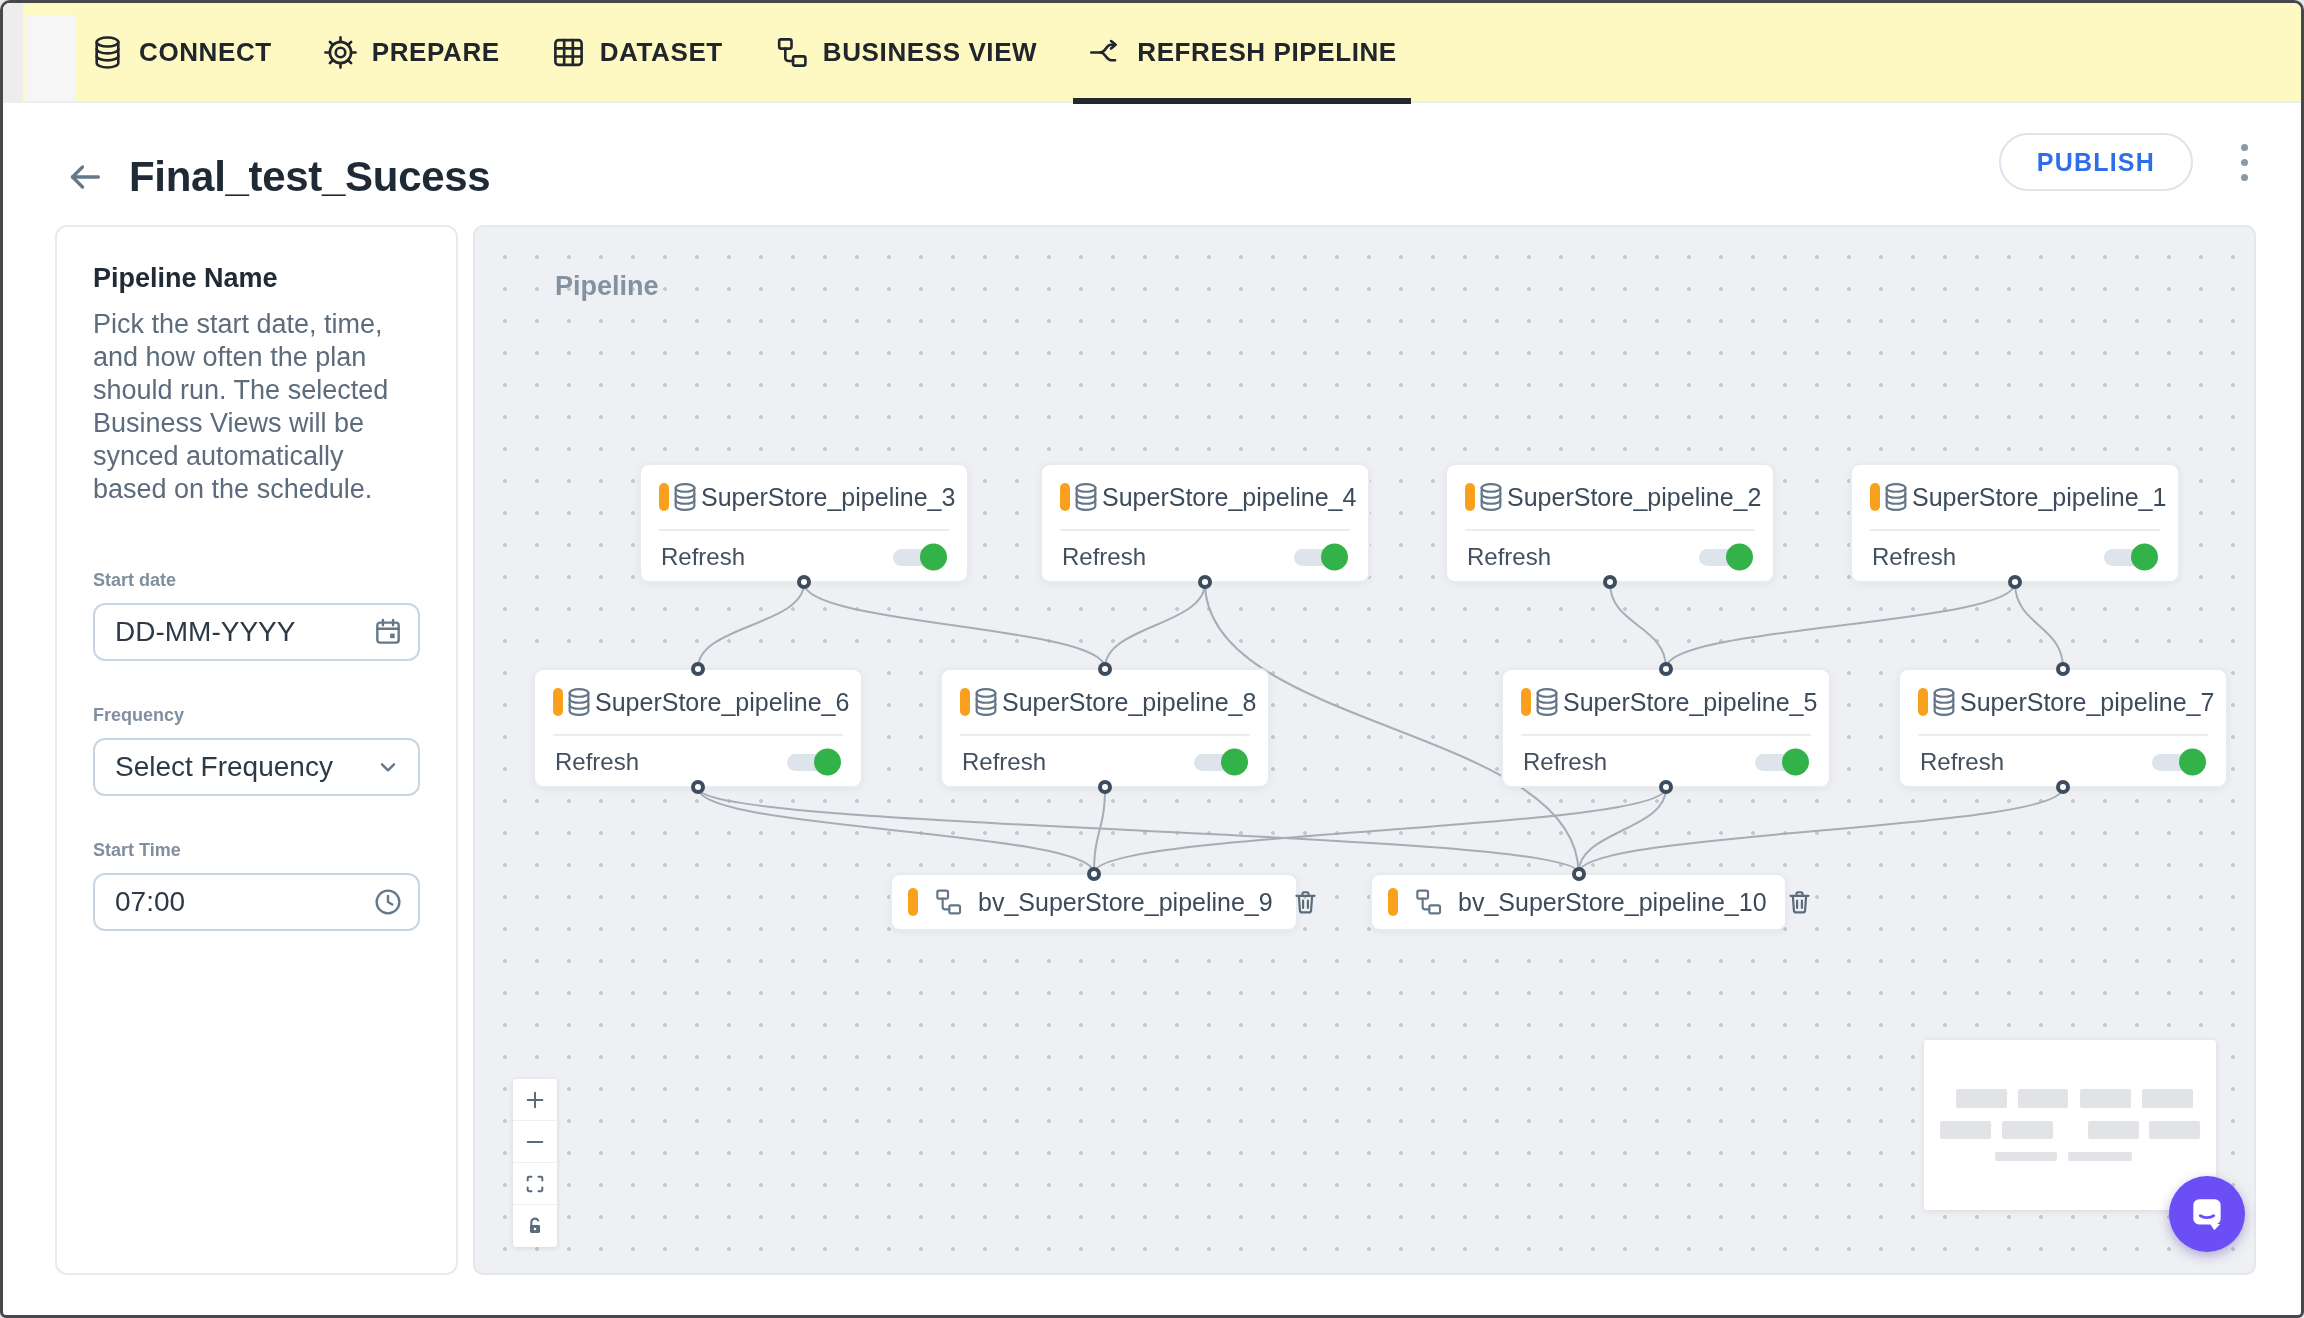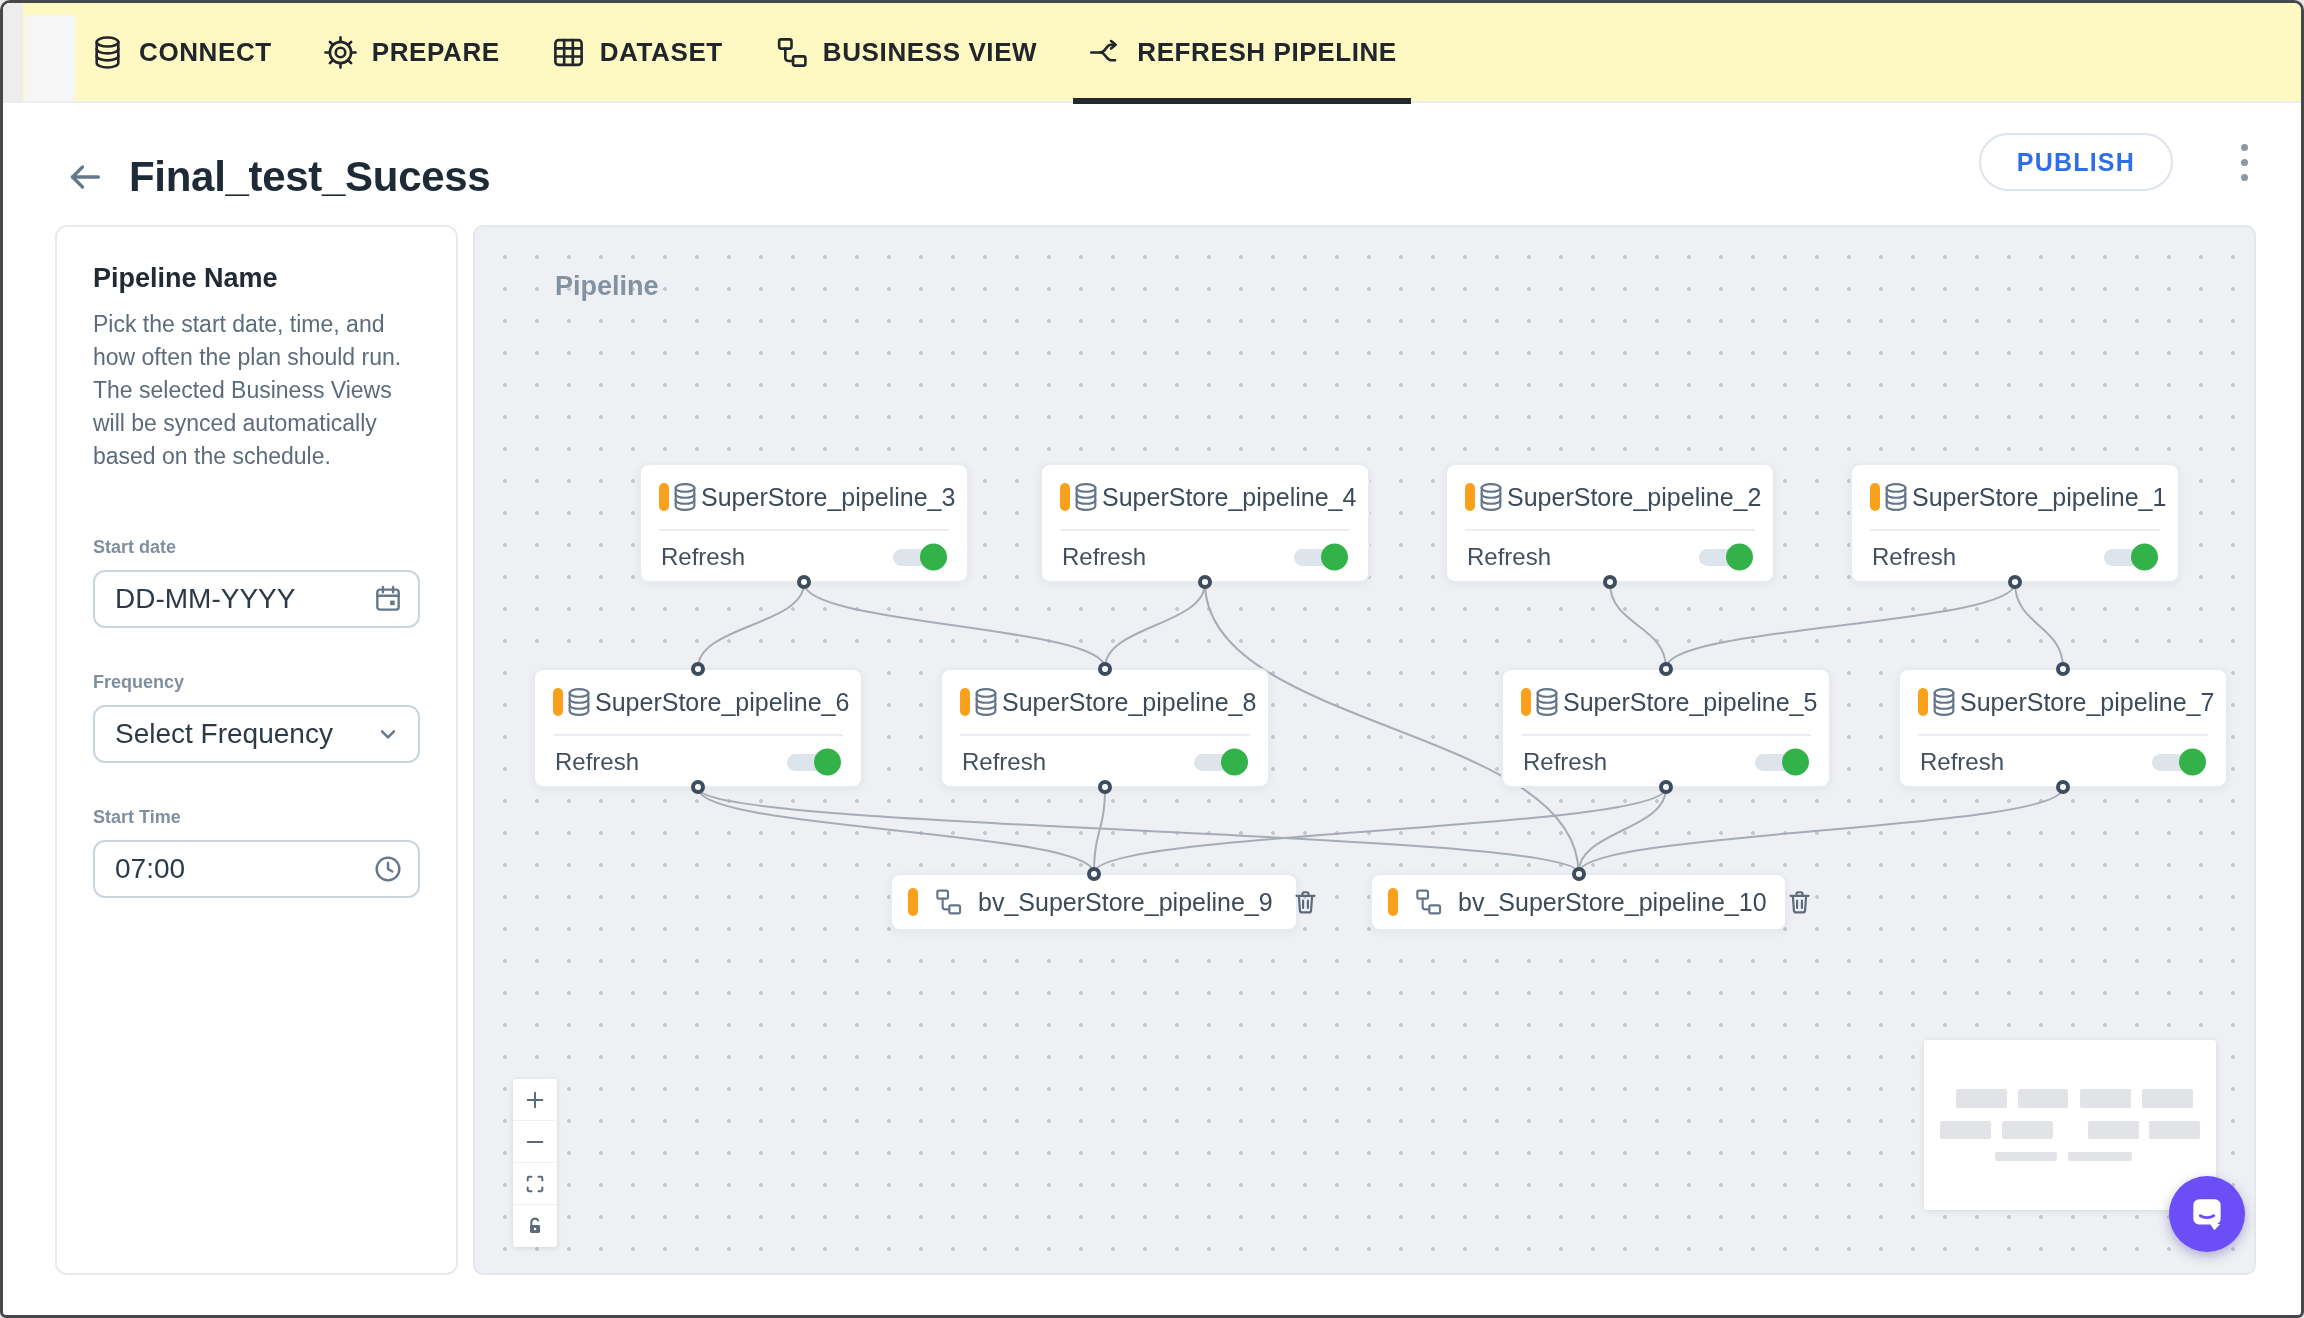--- a/index.html
+++ b/index.html
@@ -26,36 +26,36 @@
   .tab .ticon { display:flex; align-items:center; }
   .tab .ticon svg { width: 37px; height: 37px; stroke: #21262c; fill: none; stroke-width: 1.7; stroke-linecap: round; stroke-linejoin: round; }
   .tab.active::after {
     content:""; position:absolute; left:-12px; right:-12px; bottom:-2px; height:6px; background:#23282e;
   }
   
   .header { position:absolute; left:0; top:120px; right:0; height:78px; display:flex; align-items:flex-end; }
   .back-btn { margin-left: 58px; width:48px; height:48px; display:flex; align-items:center; justify-content:center; cursor:pointer; }
   .back-btn svg { width:40px; height:40px; stroke:#64788a; stroke-width:2; fill:none; stroke-linecap:round; stroke-linejoin:round; }
   .page-title { margin-left: 20px; font-size: 42px; font-weight: 700; color: #1e2a36; letter-spacing:-0.3px; }
-  .actions { position:absolute; right:42px; top:0; height:78px; display:flex; align-items:center; gap:56px; }
+  .actions { position:absolute; right:42px; top:0; height:78px; display:flex; align-items:center; gap:36px; }
   .pill-btn {
     height: 58px; border-radius: 29px; background:#fff; border: 2px solid #dde4ec;
     color: var(--accent); font-size: 25px; font-weight: 700; letter-spacing: 1.2px;
     padding: 0 36px; display:flex; align-items:center; justify-content:center; cursor:pointer;
     font-family: "Liberation Sans", sans-serif;
   }
   .kebab { width:30px; height:58px; display:flex; flex-direction:column; align-items:center; justify-content:center; gap:8px; cursor:pointer; }
   .kebab i { width:7px; height:7px; border-radius:50%; background:#8b98a6; }
   
   .panel {
     position:absolute; left:52px; top:222px; width:403px; height:1050px;
     background:#fff; border:2px solid #e7ebef; border-radius:12px; padding: 36px 36px;
   }
   .panel h3 { font-size: 27px; font-weight:700; color:#212b36; margin-bottom: 14px; }
-  .panel .desc { font-size: 23px; line-height: 33px; color:#5c6c7c; margin-bottom: 64px; }
+  .panel .desc { font-size: 27px; line-height: 33px; color:#5c6c7c; margin-bottom: 64px; }
   .field-label { font-size: 18px; font-weight:700; color:#7f8fa0; margin-bottom: 12px; margin-top: 44px; }
   .input-wrap { position:relative; margin-bottom: 28px; }
   .input-wrap input, .select-box {
     width: 100%; height: 58px; border: 2px solid #c9d5e0; border-radius: 12px;
     font-size: 28px; color:#2c3947; padding: 0 56px 0 20px; background:#fff; outline:none;
     font-family: "Liberation Sans", sans-serif; display:flex; align-items:center; cursor:pointer;
   }
   .input-wrap .ficon { position:absolute; right:16px; top:13px; width:32px; height:32px; pointer-events:none; }
   .input-wrap .ficon svg { width:32px; height:32px; stroke:#64788a; fill:none; stroke-width:1.8; stroke-linecap:round; stroke-linejoin:round; }
   

